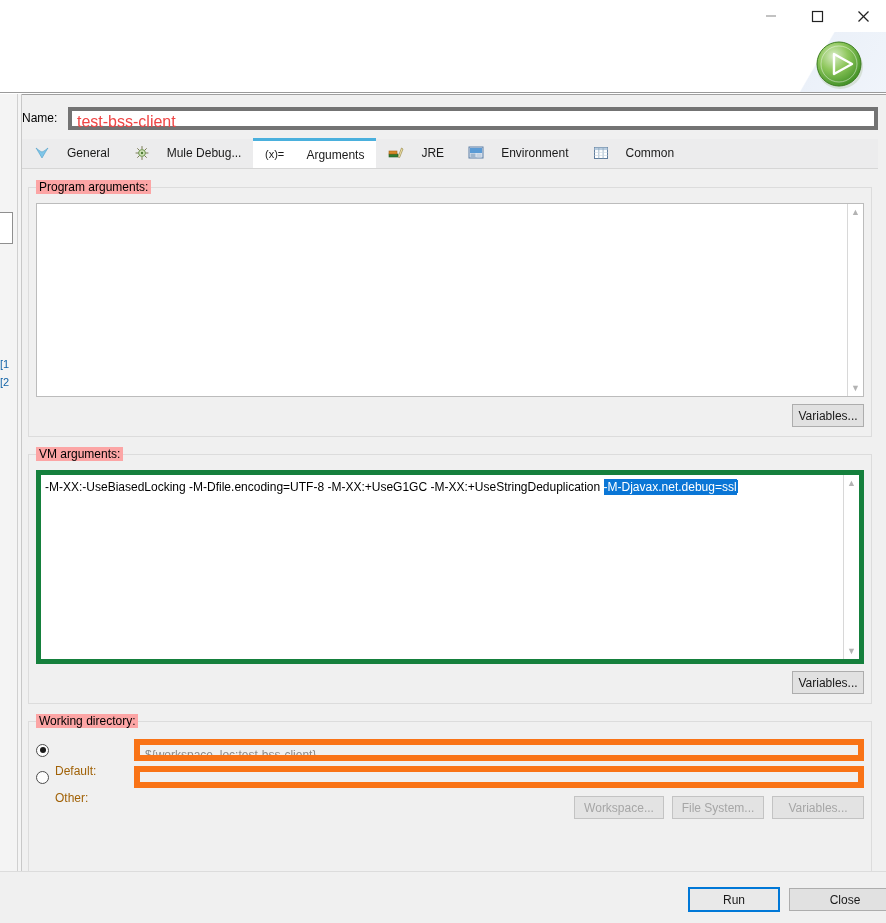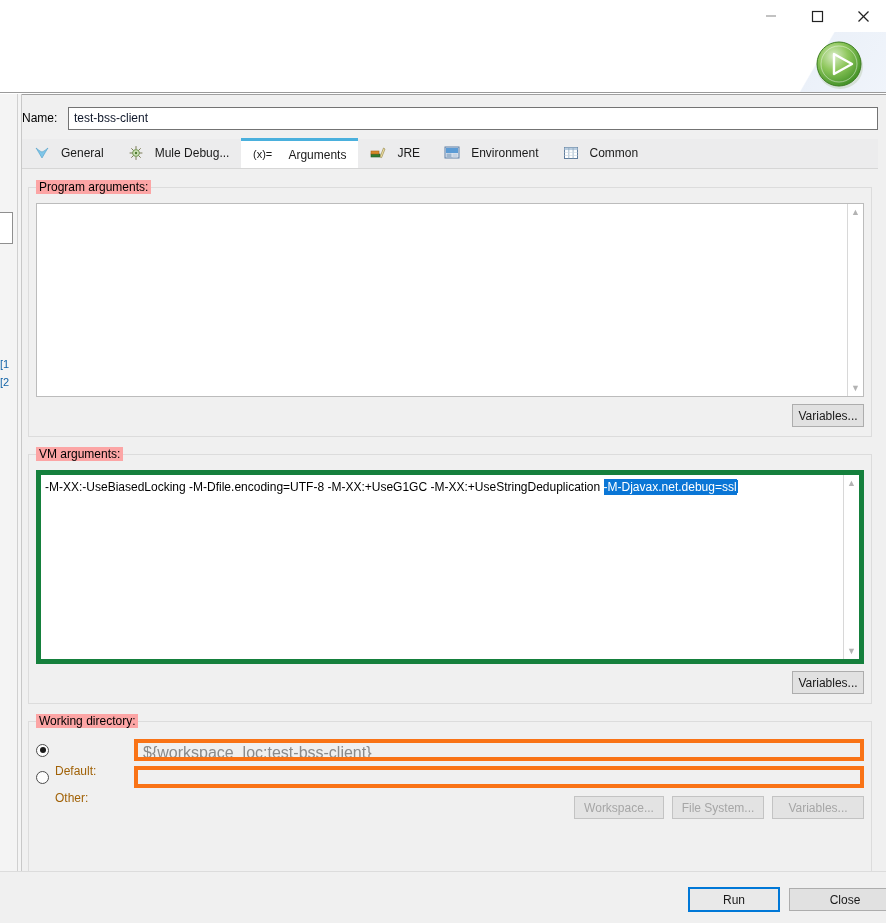--- a/index.html
+++ b/index.html
@@ -74,34 +74,34 @@
   .dialog-inner { position: absolute; left: 0; top: 0; right: 0; bottom: 0; }
 
   
   .name-row {
     position: absolute; left: 0px; top: 11px; width: 856px; height: 24px;
     display: flex; align-items: center;
   }
   .name-label { width: 46px; font-size: 12px; color: #000; padding-left: 0px; }
   .name-input {
     flex: 1; height: 23px; background: #ffffff;
-    border: 1px solid #737373;
-    font-family: "Liberation Sans", sans-serif; font-size: 12px;
-    padding: 0 5px; color: #0f172a; line-height: 21px;
+    border: 4px solid #737373;
+    font-family: "Liberation Sans", sans-serif; font-size: 16px;
+    padding: 0 5px; color: #ef4444; line-height: 21px;
     outline: none;
   }
 
   
   .tabstrip {
     position: absolute; left: 0px; top: 44px; width: 856px; height: 30px;
     background: #ececed; border-bottom: 1px solid #d6d6d6;
     display: flex; align-items: flex-end;
   }
   .tab {
-    height: 30px; display: flex; align-items: center; gap: 11px;
+    height: 30px; display: flex; align-items: center; gap: 17px;
     padding: 0 12px; font-size: 12px; color: #1a1a1a;
     background: transparent; position: relative; white-space: nowrap;
   }
   .tab.active {
     background: #ffffff;
     border-top: 3px solid #4ab0dd;
     padding-top: 0;
   }
   .tab .ticon { width: 16px; height: 16px; display: block; flex: none; }
 
@@ -170,21 +170,21 @@
   .radio {
     width: 13px; height: 13px; border-radius: 50%;
     border: 1px solid #4c4c4c; background: #fdfdfd;
     display: inline-flex; align-items: center; justify-content: center;
     flex: none; margin-right: 6px;
   }
   .radio .dot { width: 6px; height: 6px; border-radius: 50%; background: #1a1a1a; }
   .wd-label { font-size: 12px; color: #a16207; margin-top: 42px; }
   .wd-input {
     position: absolute; height: 22px; background: #f0f0f0;
-    border: 4px solid #f97316; font-size: 16px; color: #8a8a8a;
+    border: 6px solid #f97316; font-size: 12px; color: #8a8a8a;
     line-height: 20px; padding: 0 5px; overflow: hidden; white-space: nowrap;
   }
 
   
   .btm-sep {
     position: absolute; left: 0px; top: 871px; width: 886px; height: 1px;
     background: #dcdcdc;
   }
   .btm-area {
     position: absolute; left: 0px; top: 872px; width: 886px; height: 51px;

